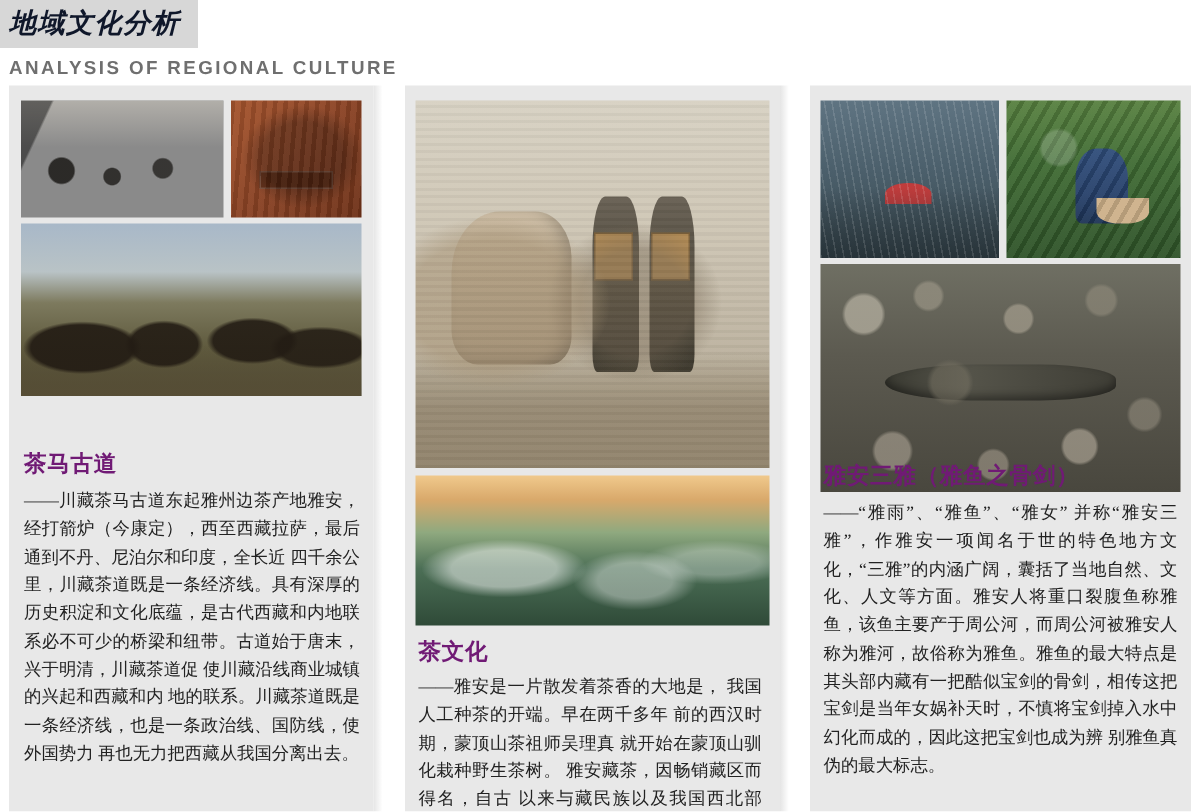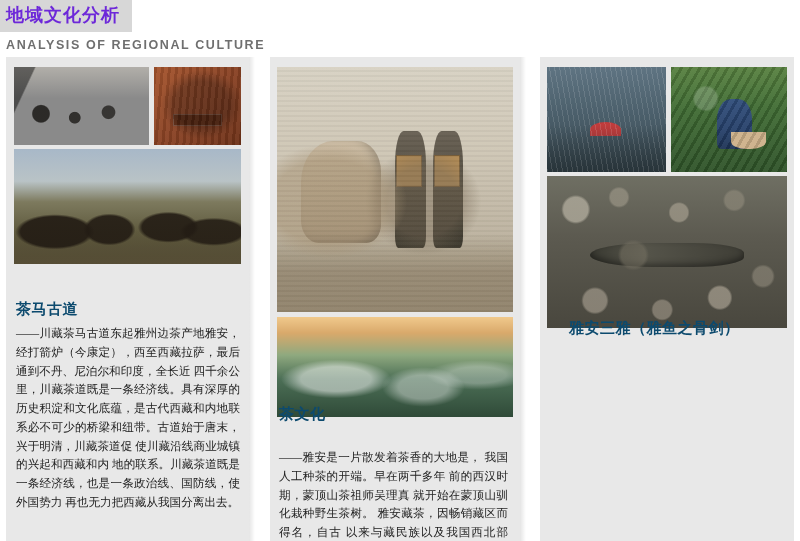--- a/index.html
+++ b/index.html
@@ -18,25 +18,26 @@
   
   .header {
     position: absolute;
     left: 0; top: 0;
     width: 800px;
   }
   .title-cn {
     display: inline-block;
     font-size: 18px;
     font-weight: bold;
-    color: #6d28d9;
+    color: #0f172a;
     padding: 5px 12px 5px 6px;
     background: #d7d7d7;
     letter-spacing: 1px;
     line-height: 1.2;
+    font-style: italic;
   }
   .title-en {
     display: block;
     font-size: 12.5px;
     color: #6f6f6f;
     letter-spacing: 1.6px;
     padding-left: 6px;
     margin-top: 6px;
     font-family: "Liberation Sans", sans-serif;
     font-weight: bold;
@@ -208,26 +209,26 @@
     background: linear-gradient(to right, #3a3a32 0%, #55544a 35%, #3f3e36 100%);
     border-radius: 50% 40% 40% 50% / 60% 50% 50% 60%;
     box-shadow: inset 0 -3px 6px rgba(0,0,0,.4);
   }
 
   
   .sec-title {
     position: absolute;
     font-size: 15px;
     font-weight: bold;
-    color: #0c4a6e;
+    color: #701a75;
     letter-spacing: .5px;
   }
   .c1-title { left: 10px; top: 243px; }
-  .c2-title { left: 9px;  top: 348px; }
-  .c3-title { left: 9px;  top: 262px; margin-left: 20px; }
+  .c2-title { left: 9px;  top: 368px; }
+  .c3-title { left: 9px;  top: 251px; }
 
   
   .body-text {
     position: absolute;
     font-size: 11.6px;
     line-height: 1.62;
     color: #222;
     text-align: justify;
     text-justify: inter-ideograph;
     font-family: "Liberation Serif", serif;
@@ -293,17 +294,18 @@
           <div class="c3-umbrella"></div>
         </div>
         <div class="img c3-img-b">
           <div class="c3-person"></div>
           <div class="c3-basket"></div>
         </div>
         <div class="img c3-img-c">
           <div class="c3-fish"></div>
         </div>
         <div class="sec-title c3-title">雅安三雅（雅鱼之骨剑）</div>
+        <div class="body-text c3-body">——“雅雨”、“雅鱼”、“雅女” 并称“雅安三雅”，作雅安一项闻名于世的特色地方文化，“三雅”的内涵广阔，囊括了当地自然、文化、人文等方面。雅安人将重口裂腹鱼称雅鱼，该鱼主要产于周公河，而周公河被雅安人称为雅河，故俗称为雅鱼。雅鱼的最大特点是其头部内藏有一把酷似宝剑的骨剑，相传这把宝剑是当年女娲补天时，不慎将宝剑掉入水中幻化而成的，因此这把宝剑也成为辨 别雅鱼真伪的最大标志。</div>
       </div>
     </div>
 
   </div>
 </div>
 
 </body></html>

